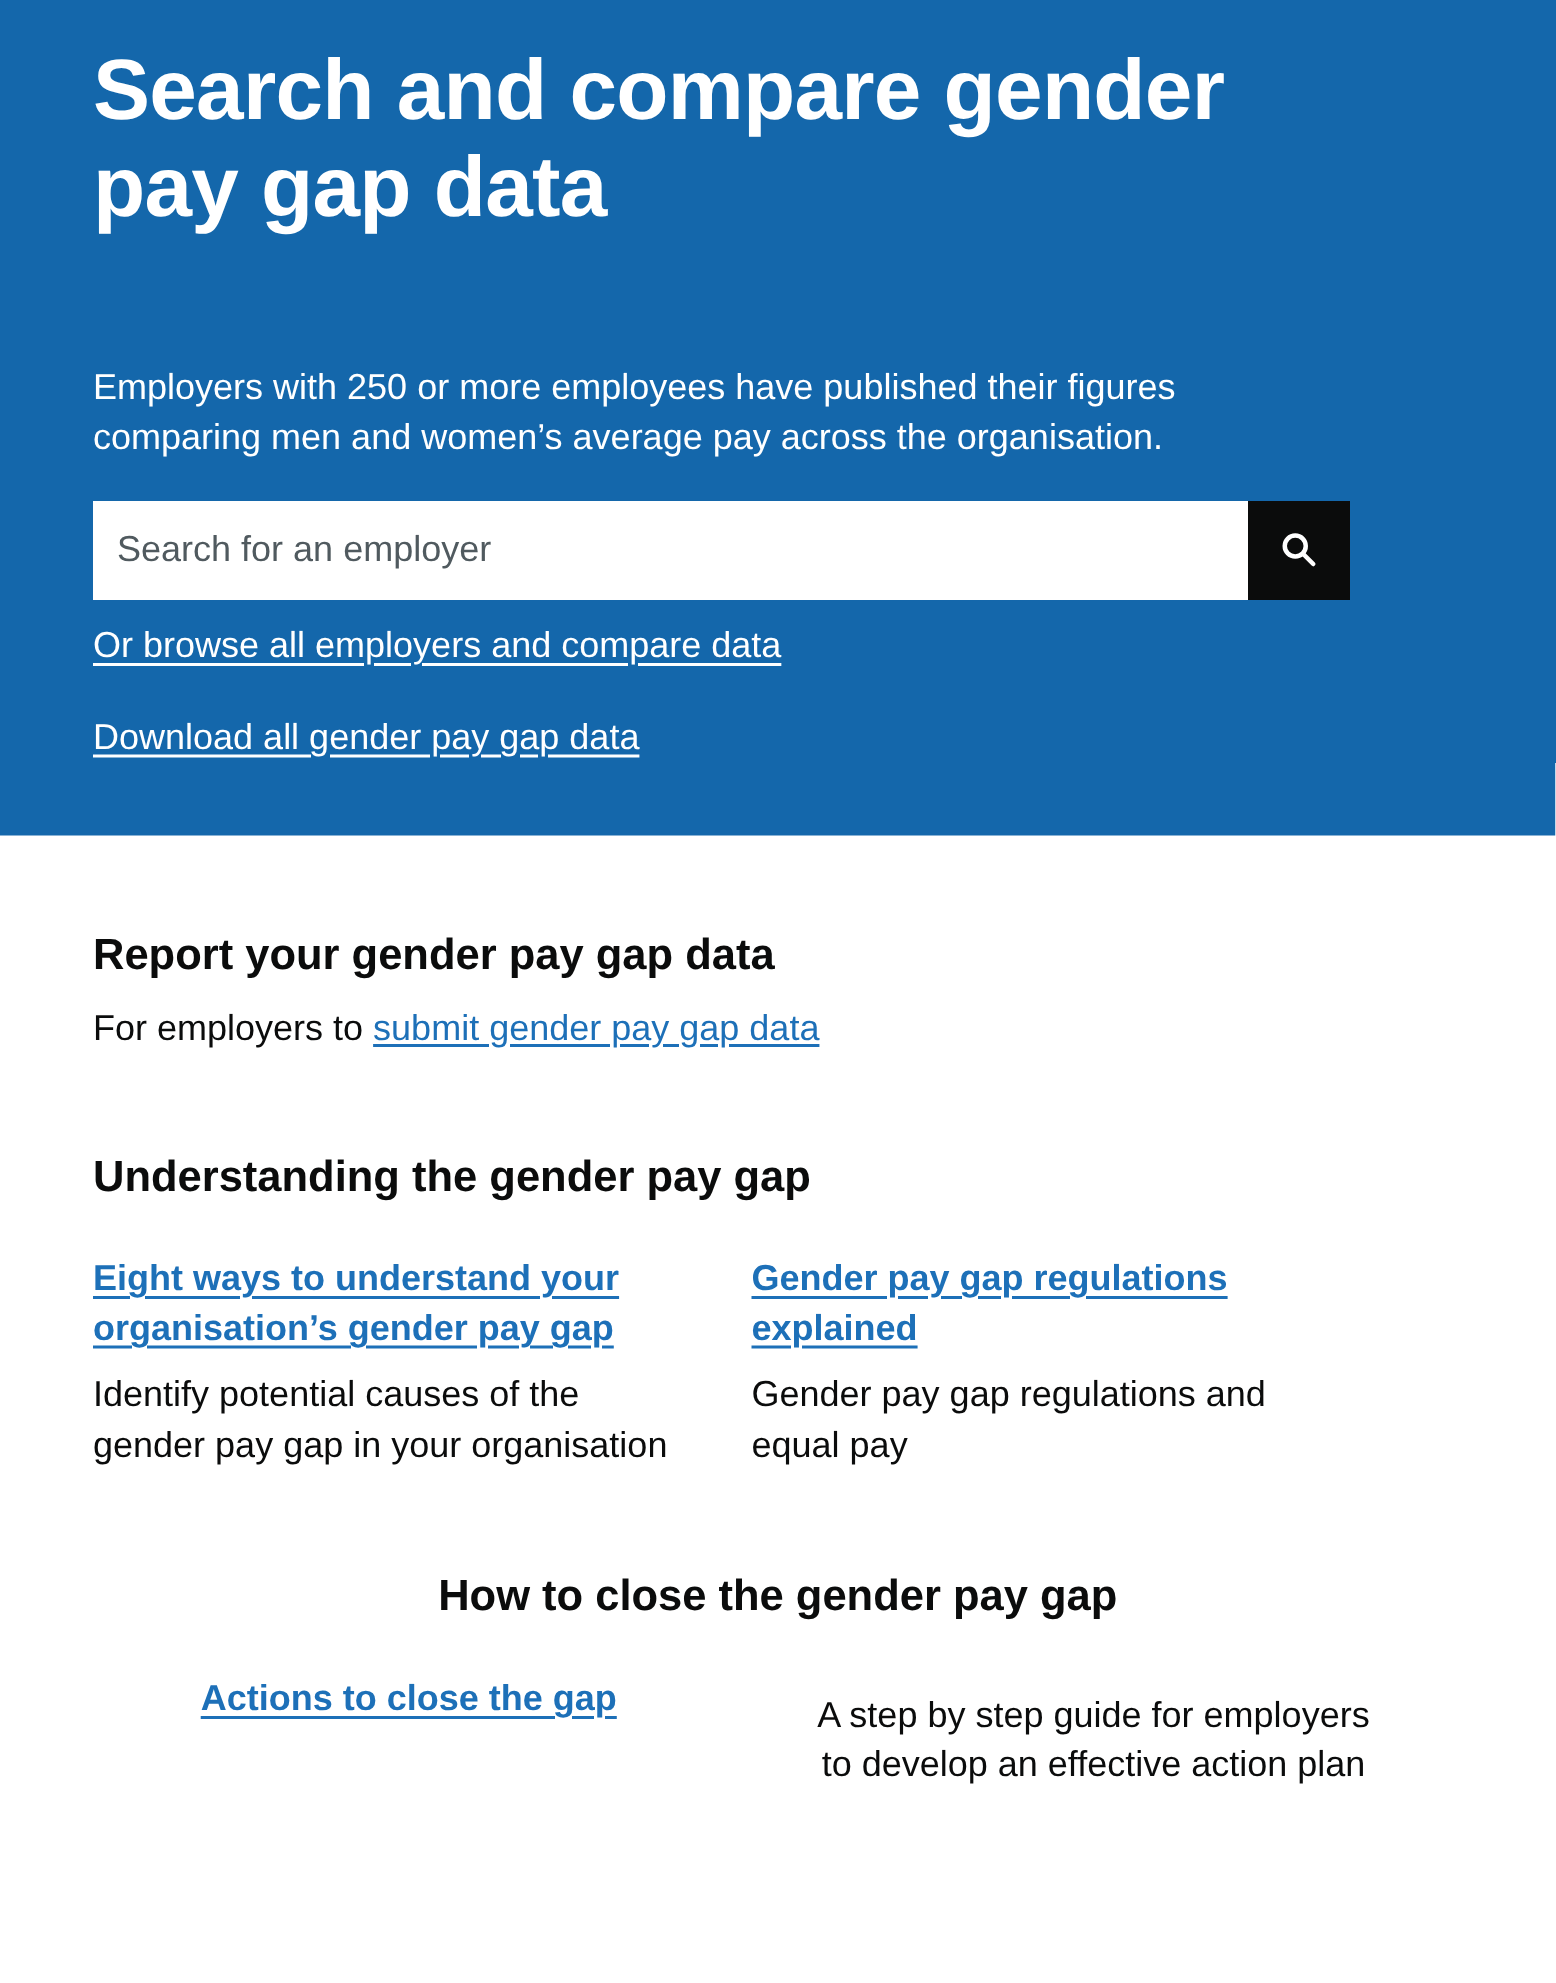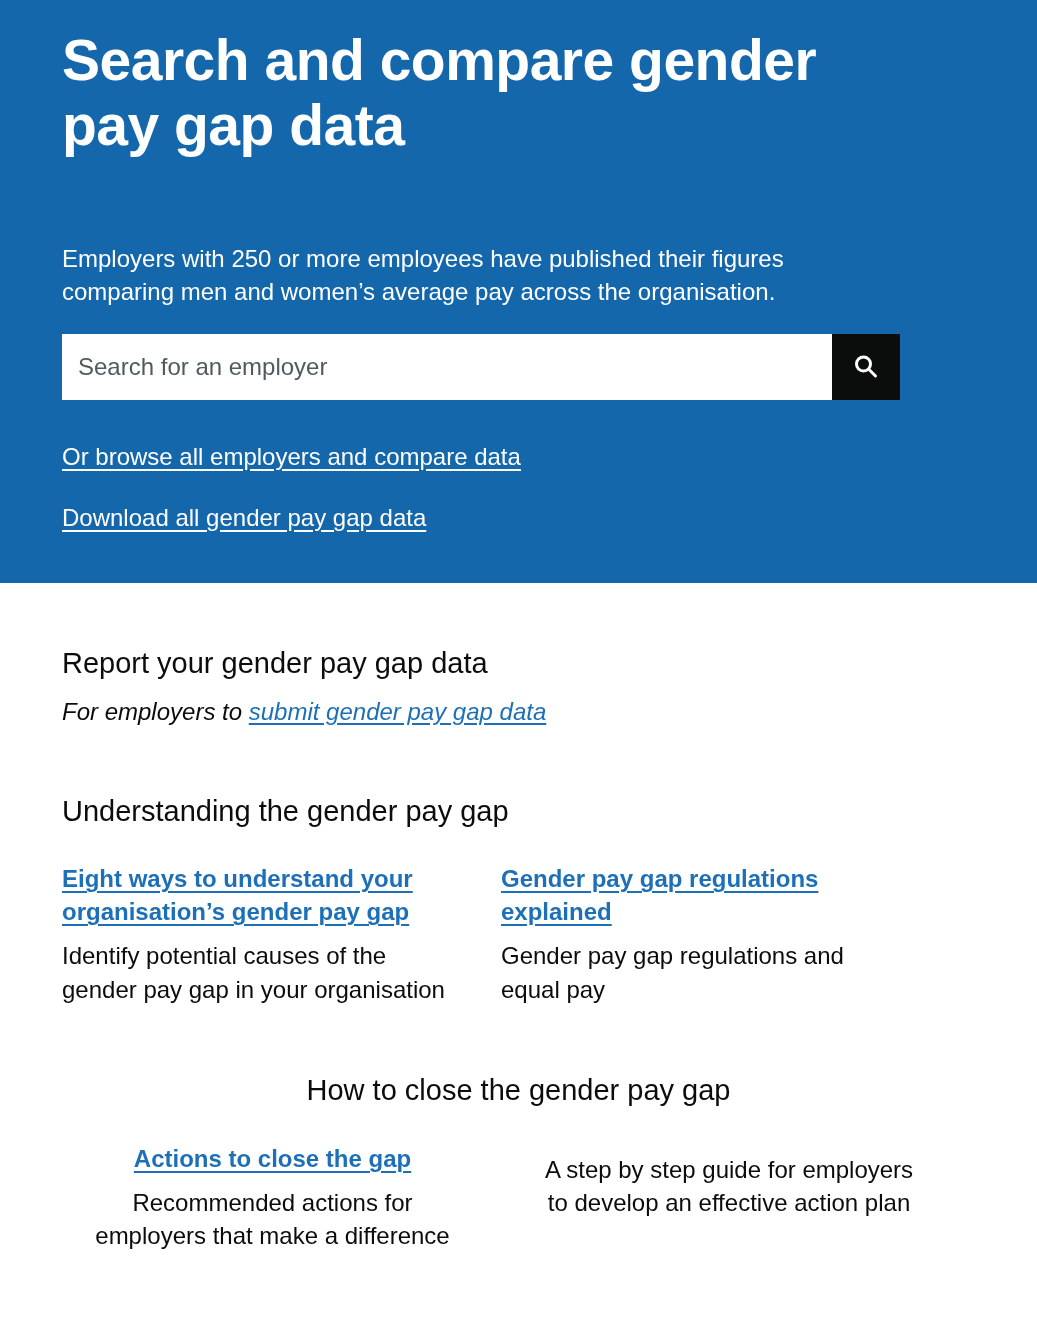--- a/index.html
+++ b/index.html
@@ -58,45 +58,44 @@
     border: none;
     background: var(--button_black, #0b0c0c);
     display: flex;
     align-items: center;
     justify-content: center;
     cursor: pointer;
     padding: 0;
   }
   .hero-link {
     display: table;
-    margin-top: 43px;
+    margin-top: 17px;
     color: var(--white, #ffffff);
     font-size: 24px;
     line-height: 1.2;
     text-decoration: underline;
     text-underline-offset: 4px;
     cursor: pointer;
   }
   .hero-link + .hero-link { margin-top: 32px; text-align: center; }
 
   
   main { padding: 0 62px 78px 62px; }
   section { margin-top: 64px; }
   h2 {
     margin: 0;
     font-size: 29px;
     line-height: 1.15;
-    font-weight: 400;
+    font-weight: 700;
     color: var(--text_black, #0b0c0c);
   }
   .report-text {
     margin: 15px 0 0 0;
     font-size: 24px;
     line-height: 1.4;
-    font-style: italic;
   }
   a.text-link {
     color: var(--link_blue, #1d70b8);
     text-decoration: underline;
     text-underline-offset: 3px;
     cursor: pointer;
   }
   .cards {
     display: grid;
     grid-template-columns: 439px 1fr;
@@ -172,22 +171,20 @@
 equal pay</p>
       </div>
     </div>
   </section>
 
   <section style="margin-top:68px;text-align:center;">
     <h2>How to close the gender pay gap</h2>
     <div class="cards">
       <div class="card">
         <a class="card-link">Actions to close the gap</a>
-        <p class="card-desc">Recommended actions for
-employers that make a difference</p>
       </div>
       <div class="card">
         <p class="card-desc">A step by step guide for employers
 to develop an effective action plan</p>
       </div>
     </div>
   </section>
 
 </main>
 

